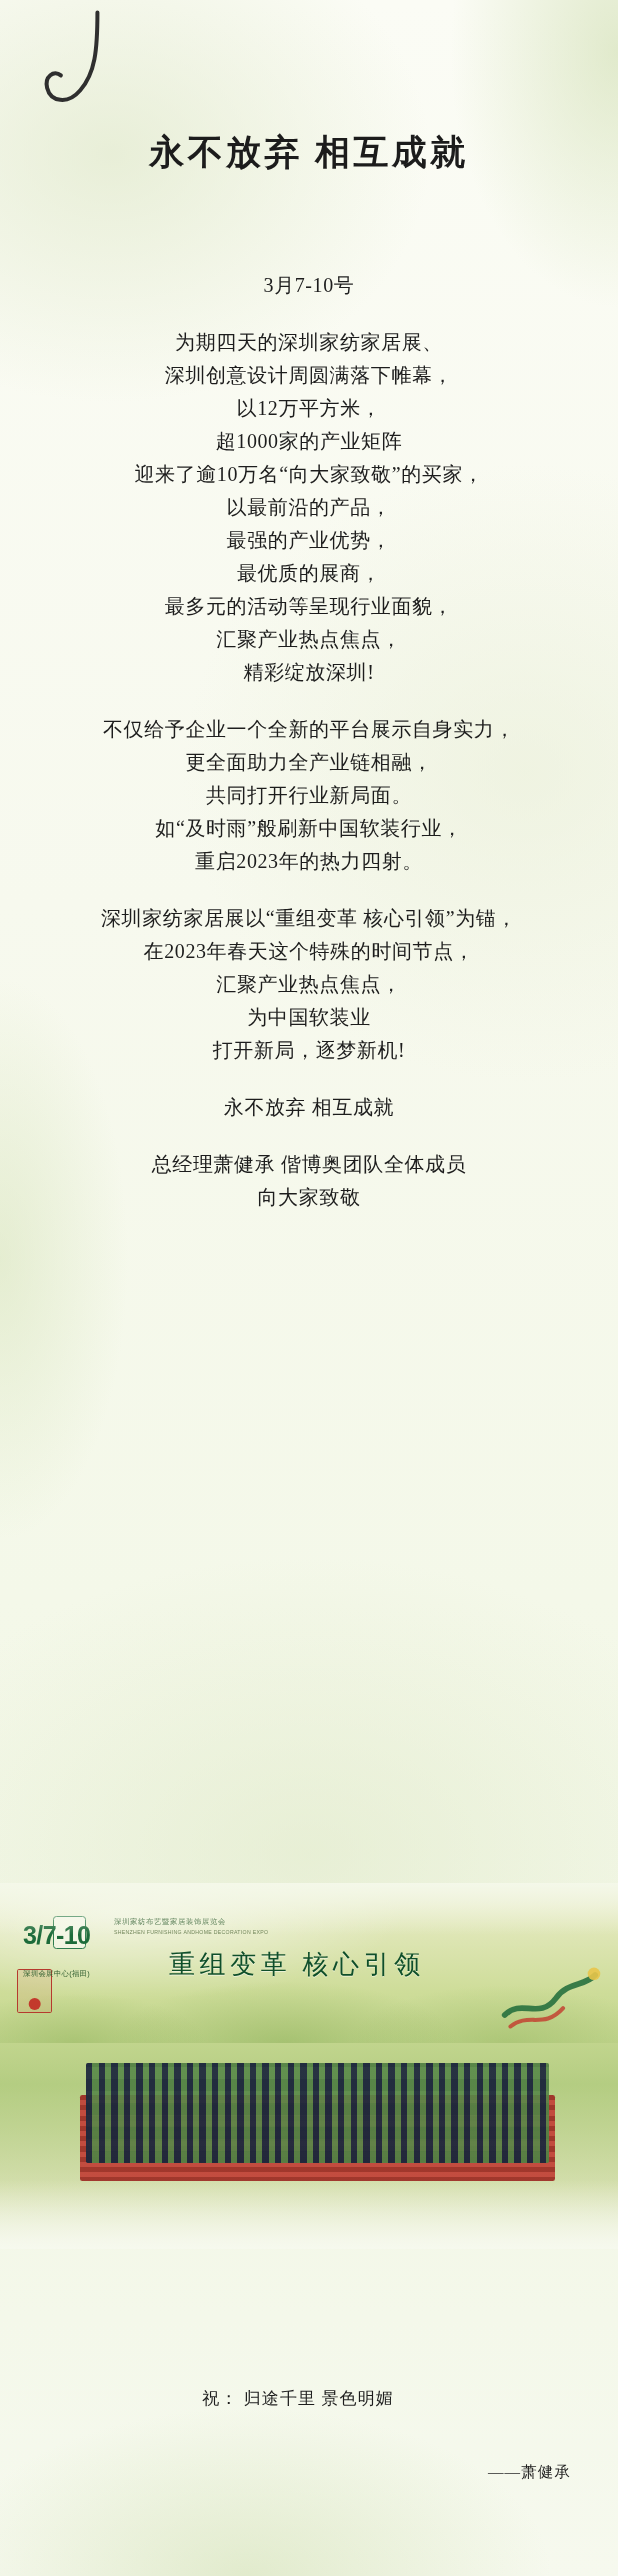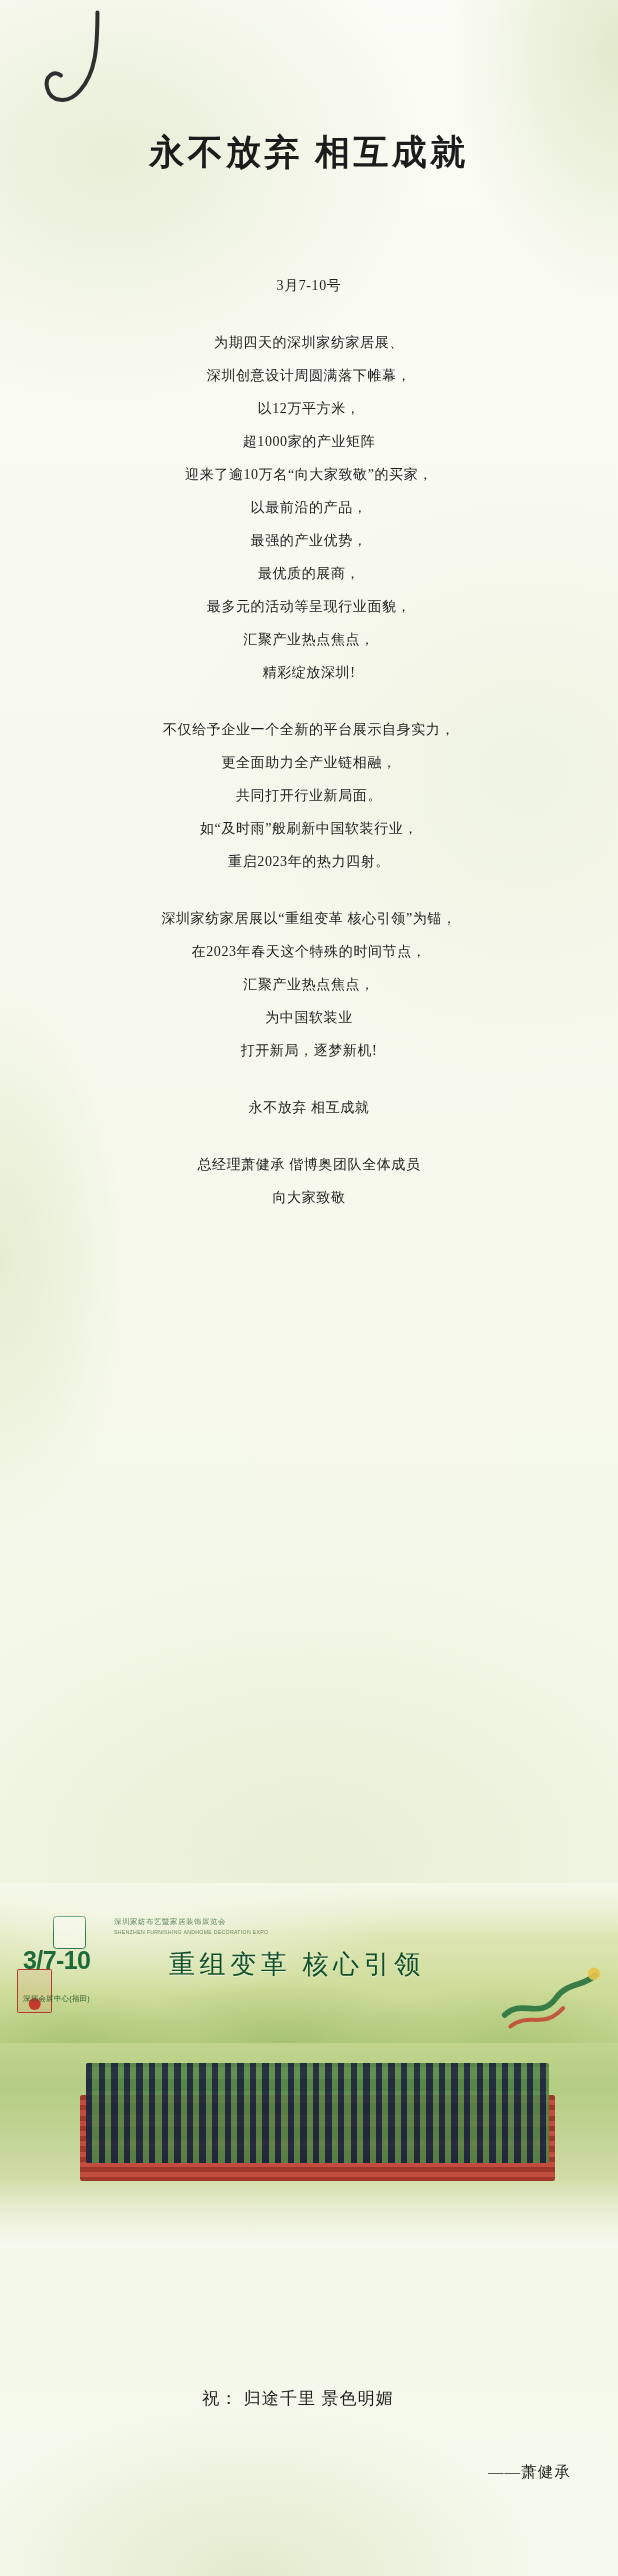--- a/index.html
+++ b/index.html
@@ -65,21 +65,21 @@
     font-family: "Liberation Serif", "DejaVu Serif", serif;
   }
 
   .body-text {
     position: absolute;
     top: 269px;
     left: 0;
     width: 618px;
     text-align: center;
     color: #1d1d1d;
-    font-size: 14px;
+    font-size: 20px;
     line-height: 33px;
     letter-spacing: 0.6px;
   }
   .body-text p {
     margin: 0;
   }
   .body-text .gap {
     height: 24px;
   }
 
@@ -152,21 +152,21 @@
     font-family: "Liberation Sans", sans-serif;
   }
   .banner .expo-name .en {
     font-size: 5.2px;
     color: #6a7f52;
     letter-spacing: 0.3px;
   }
   .banner .date-block {
     position: absolute;
     left: 23px;
-    top: 65px;
+    top: 40px;
     color: #1d6b3a;
     font-family: "Liberation Sans", sans-serif;
   }
   .banner .date-block .big {
     font-size: 25px;
     font-weight: 700;
     line-height: 25px;
     letter-spacing: -0.6px;
   }
   .banner .date-block .venue {

